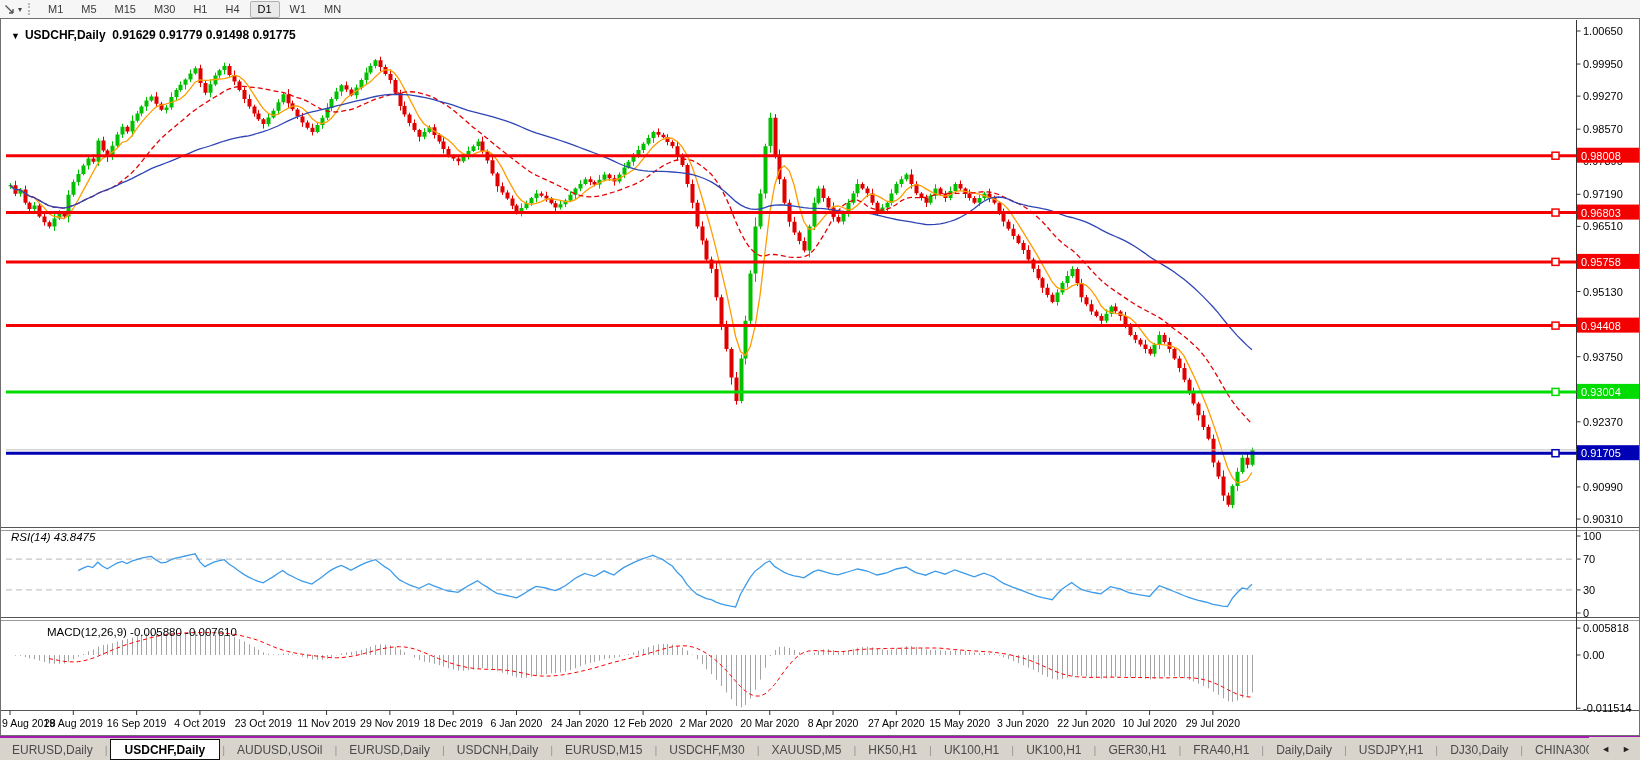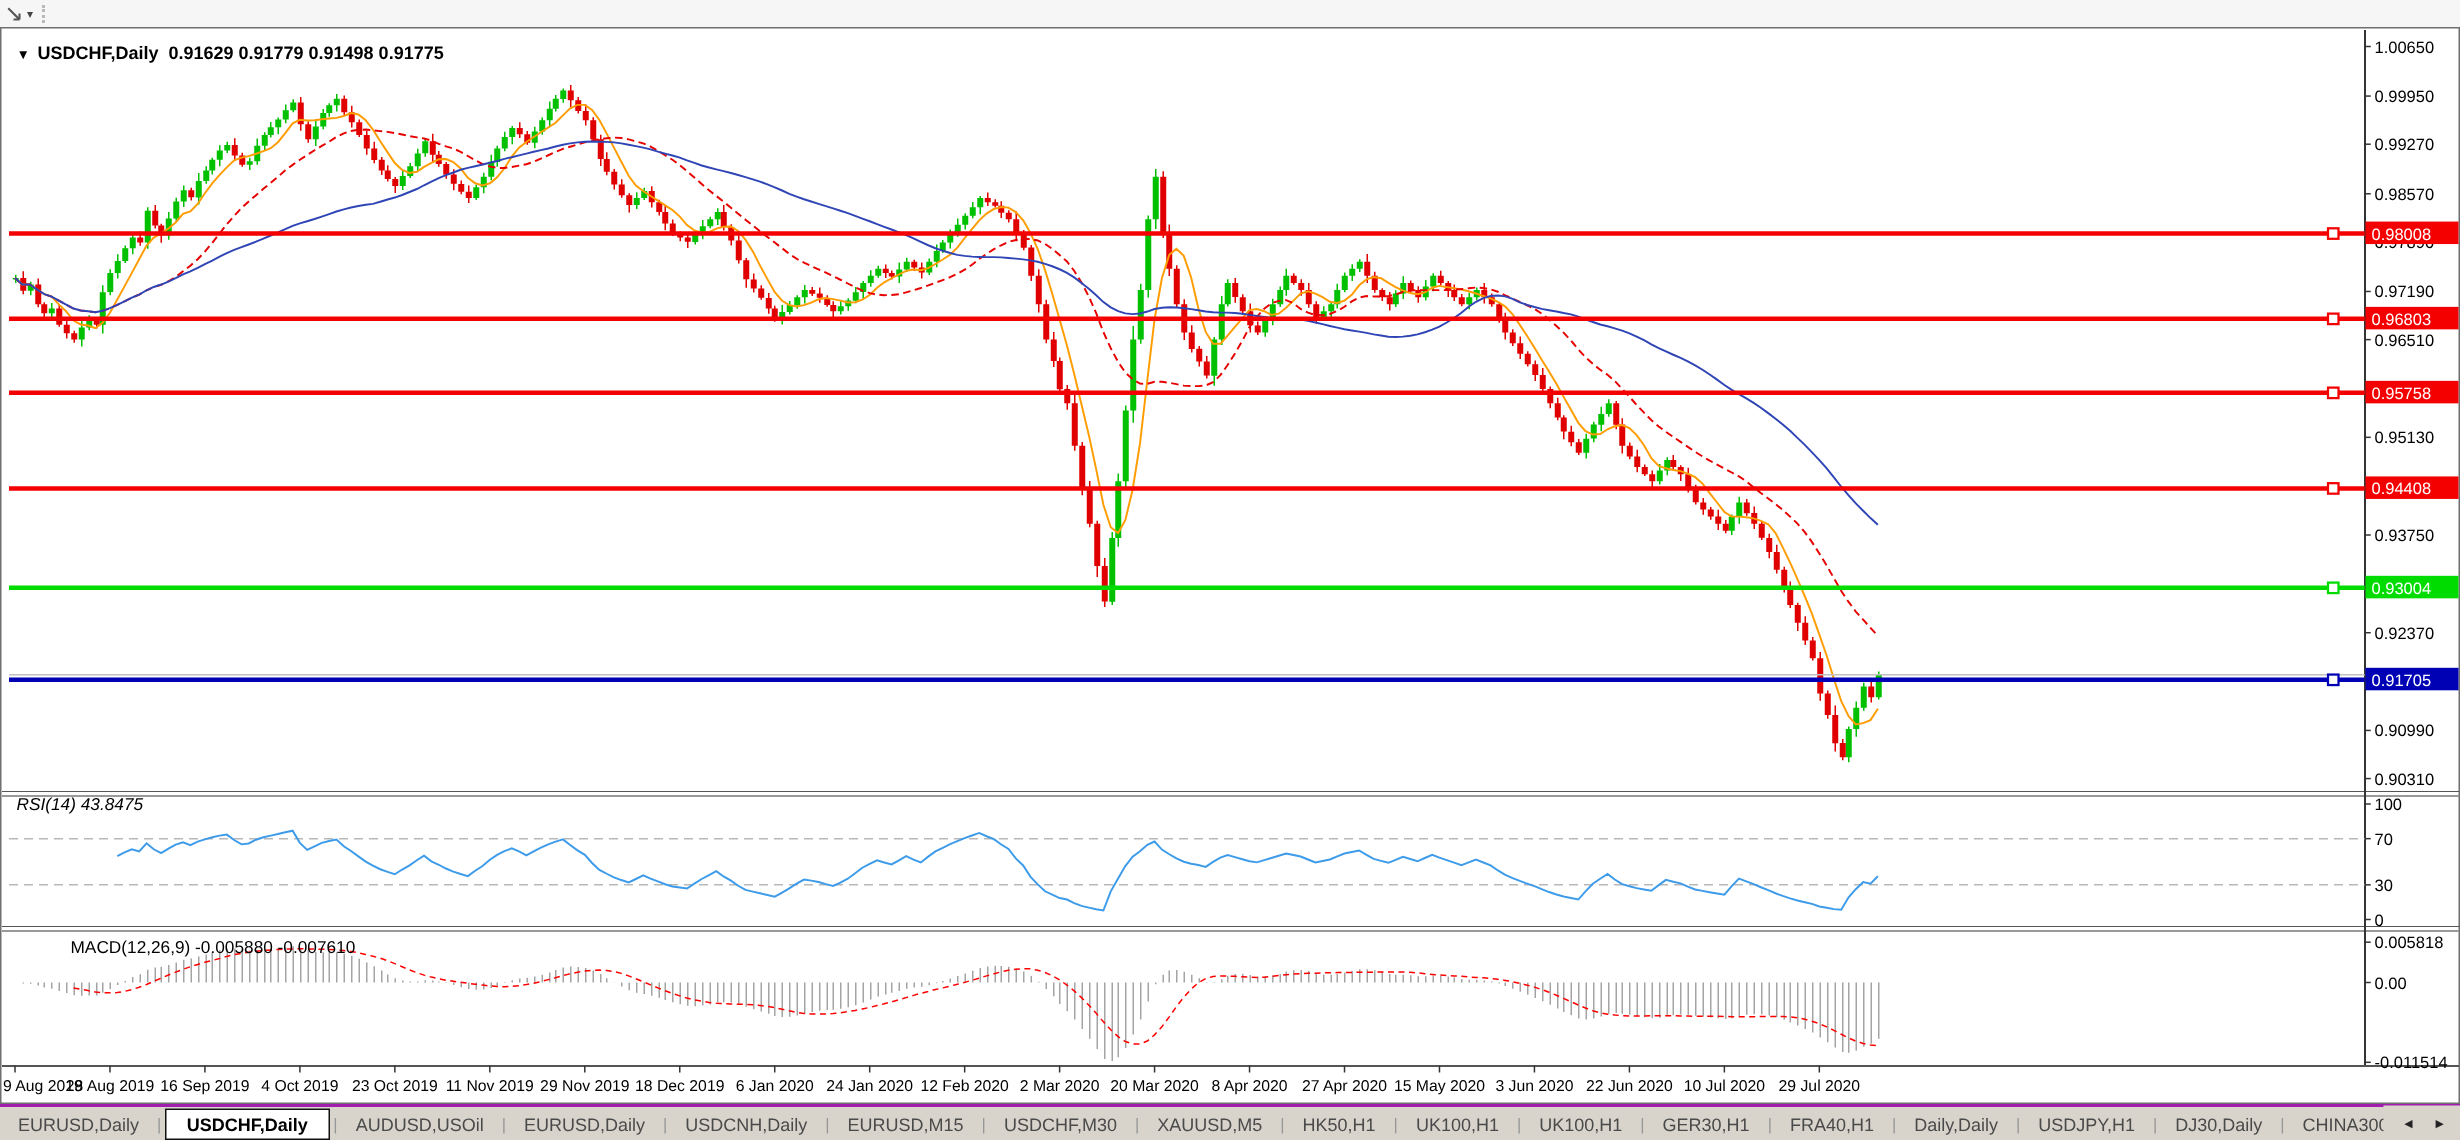--- a/index.html
+++ b/index.html
@@ -43,20 +43,31 @@
 <div class="app">
 
   <div class="toolbar">
     <div class="tool-ico">
       <svg width="13" height="13" viewBox="0 0 13 13">
         <path d="M2.5 2.5 L10 10 M10 10 L10 6 M10 10 L6 10" stroke="#555" stroke-width="1.4" fill="none"></path>
       </svg>
     </div>
     <span class="tool-caret">▾</span>
     <div class="grip"></div>
+    <div id="tf-buttons" style="display:flex;align-items:center;">
+        <div class="tf-btn">M1</div>
+        <div class="tf-btn">M5</div>
+        <div class="tf-btn">M15</div>
+        <div class="tf-btn">M30</div>
+        <div class="tf-btn">H1</div>
+        <div class="tf-btn">H4</div>
+        <div class="tf-btn active">D1</div>
+        <div class="tf-btn">W1</div>
+        <div class="tf-btn">MN</div>
+      </div>
   </div>
 
   <svg id="chart-svg" width="1640" height="718">
       <rect x="0.5" y="0.5" width="1639" height="717" fill="#ffffff" stroke="#6f6f6f"></rect>
       <line x1="1" y1="509.5" x2="1639" y2="509.5" stroke="#555" shape-rendering="crispEdges"></line>
       <line x1="1" y1="512.5" x2="1639" y2="512.5" stroke="#999" shape-rendering="crispEdges"></line>
       <line x1="1" y1="599.5" x2="1639" y2="599.5" stroke="#555" shape-rendering="crispEdges"></line>
       <line x1="1" y1="602.5" x2="1639" y2="602.5" stroke="#999" shape-rendering="crispEdges"></line>
       <line x1="1" y1="692.5" x2="1639" y2="692.5" stroke="#555" shape-rendering="crispEdges"></line>
       <line x1="1576.5" y1="2" x2="1576.5" y2="692" stroke="#333" shape-rendering="crispEdges"></line>

